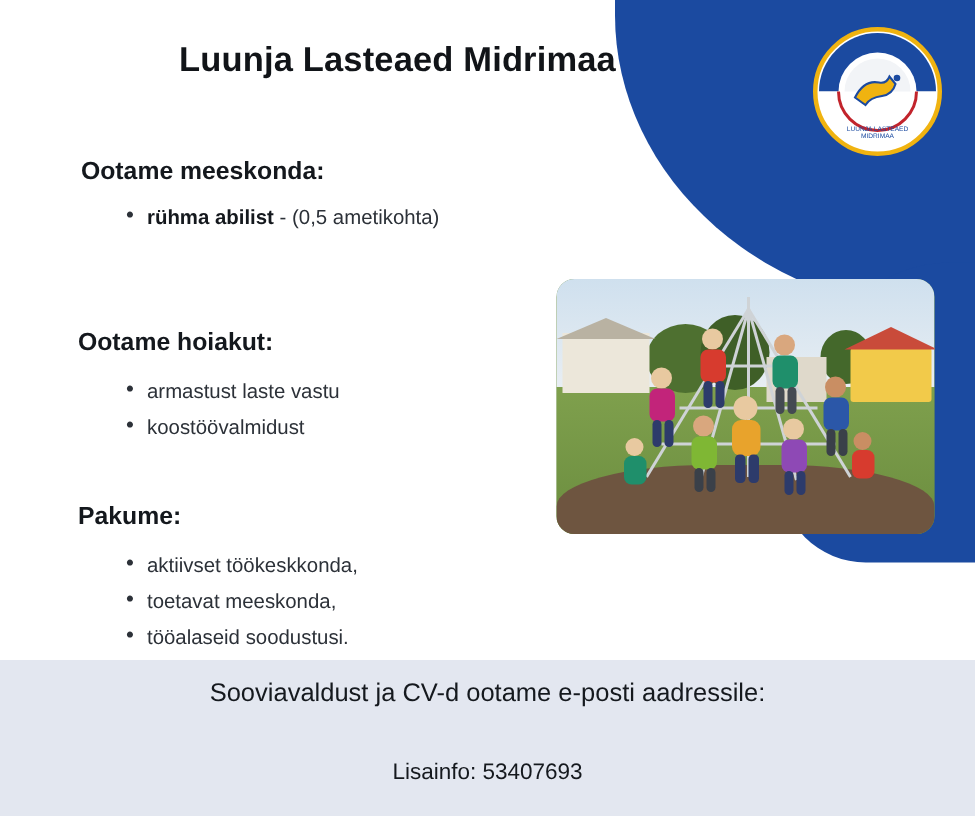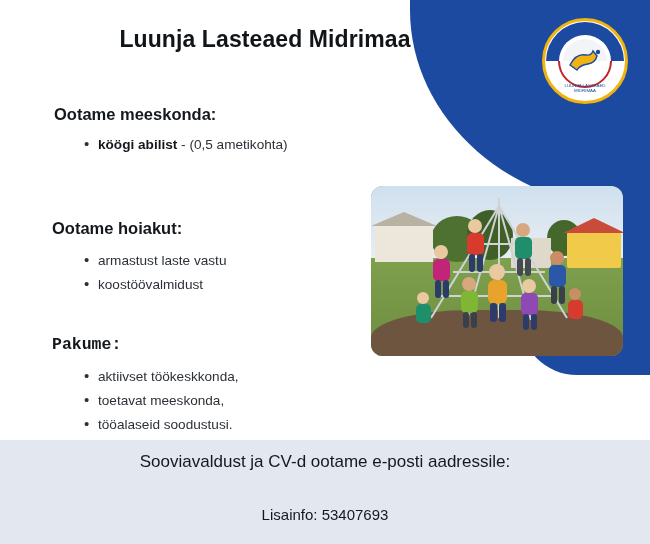--- a/index.html
+++ b/index.html
@@ -89,21 +89,21 @@
 
   
   .section-head {
     position: absolute;
     font-size: 16.5px;
     font-weight: bold;
     color: #14181d;
   }
   .sec1 { top: 105px; left: 54px; }
   .sec2 { top: 219px; left: 52px; }
-  .sec3 { top: 335px; left: 52px; font-family: Liberation Mono, monospace; }
+  .sec3 { top: 335px; left: 52px; }
 
   ul.bullets {
     position: absolute;
     margin: 0;
     padding: 0 0 0 20px;
     list-style: none;
   }
   ul.bullets li {
     position: relative;
     font-size: 13.6px;
@@ -204,21 +204,21 @@
       <path d="M14 40 a26 26 0 0 0 52 0" fill="none" stroke="#c2242c" stroke-width="2"></path>
       <text x="40" y="66" font-size="4.4" fill="#1b4aa0" text-anchor="middle" font-family="Liberation Sans, sans-serif">LUUNJA LASTEAED</text>
       <text x="40" y="71" font-size="4.4" fill="#1b4aa0" text-anchor="middle" font-family="Liberation Sans, sans-serif">MIDRIMAA</text>
     </svg>
   </div>
 
   <div class="title">Luunja Lasteaed Midrimaa</div>
 
   <div class="section-head sec1">Ootame meeskonda:</div>
   <ul class="bullets list1">
-    <li><b>köögi abilist</b><span> - (0,5 ametikohta)</span></li>
+    <li><b>rühma abilist</b><span> - (0,5 ametikohta)</span></li>
   </ul>
 
   <div class="section-head sec2">Ootame hoiakut:</div>
   <ul class="bullets list2">
     <li><span>armastust laste vastu</span></li>
     <li><span>koostöövalmidust</span></li>
   </ul>
 
   <div class="section-head sec3">Pakume:</div>
   <ul class="bullets list3">

